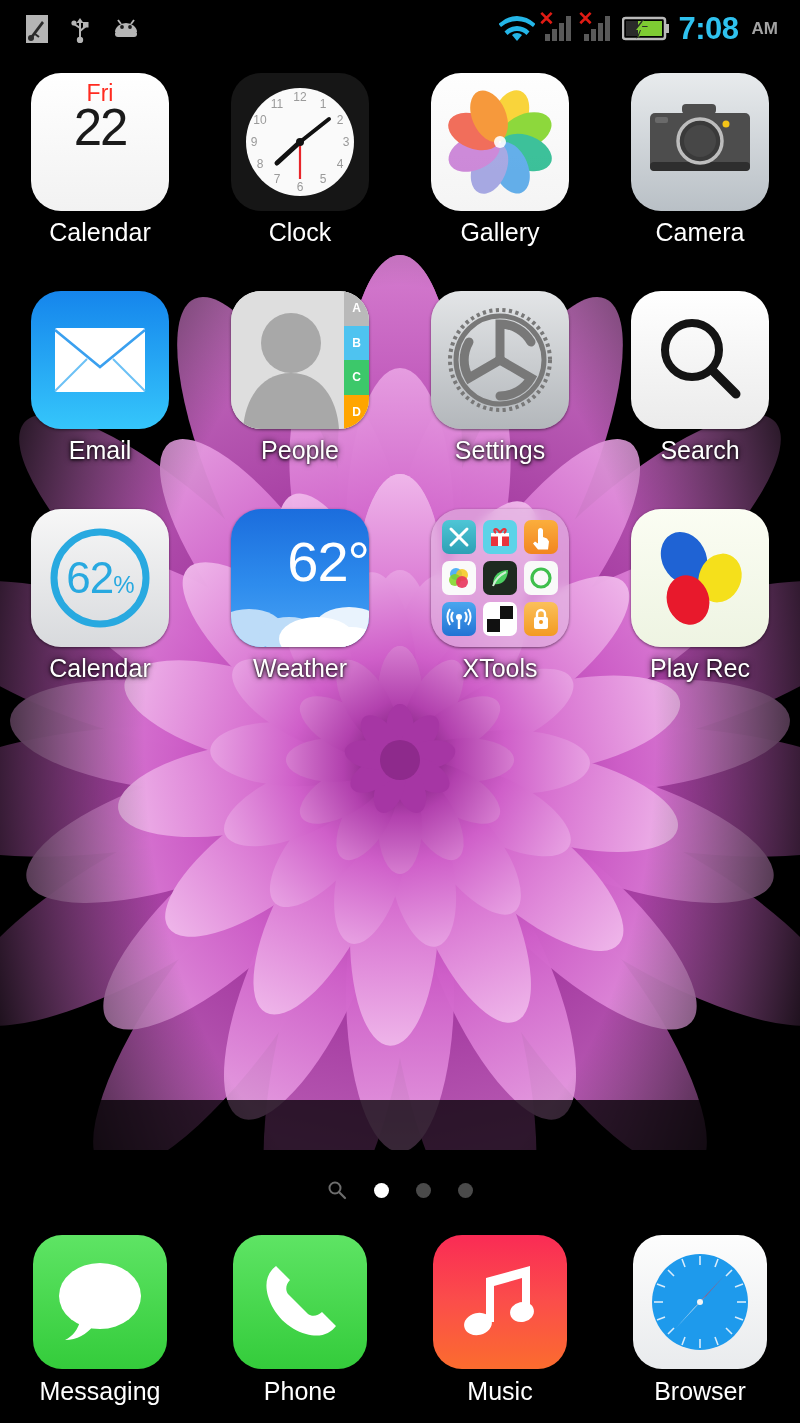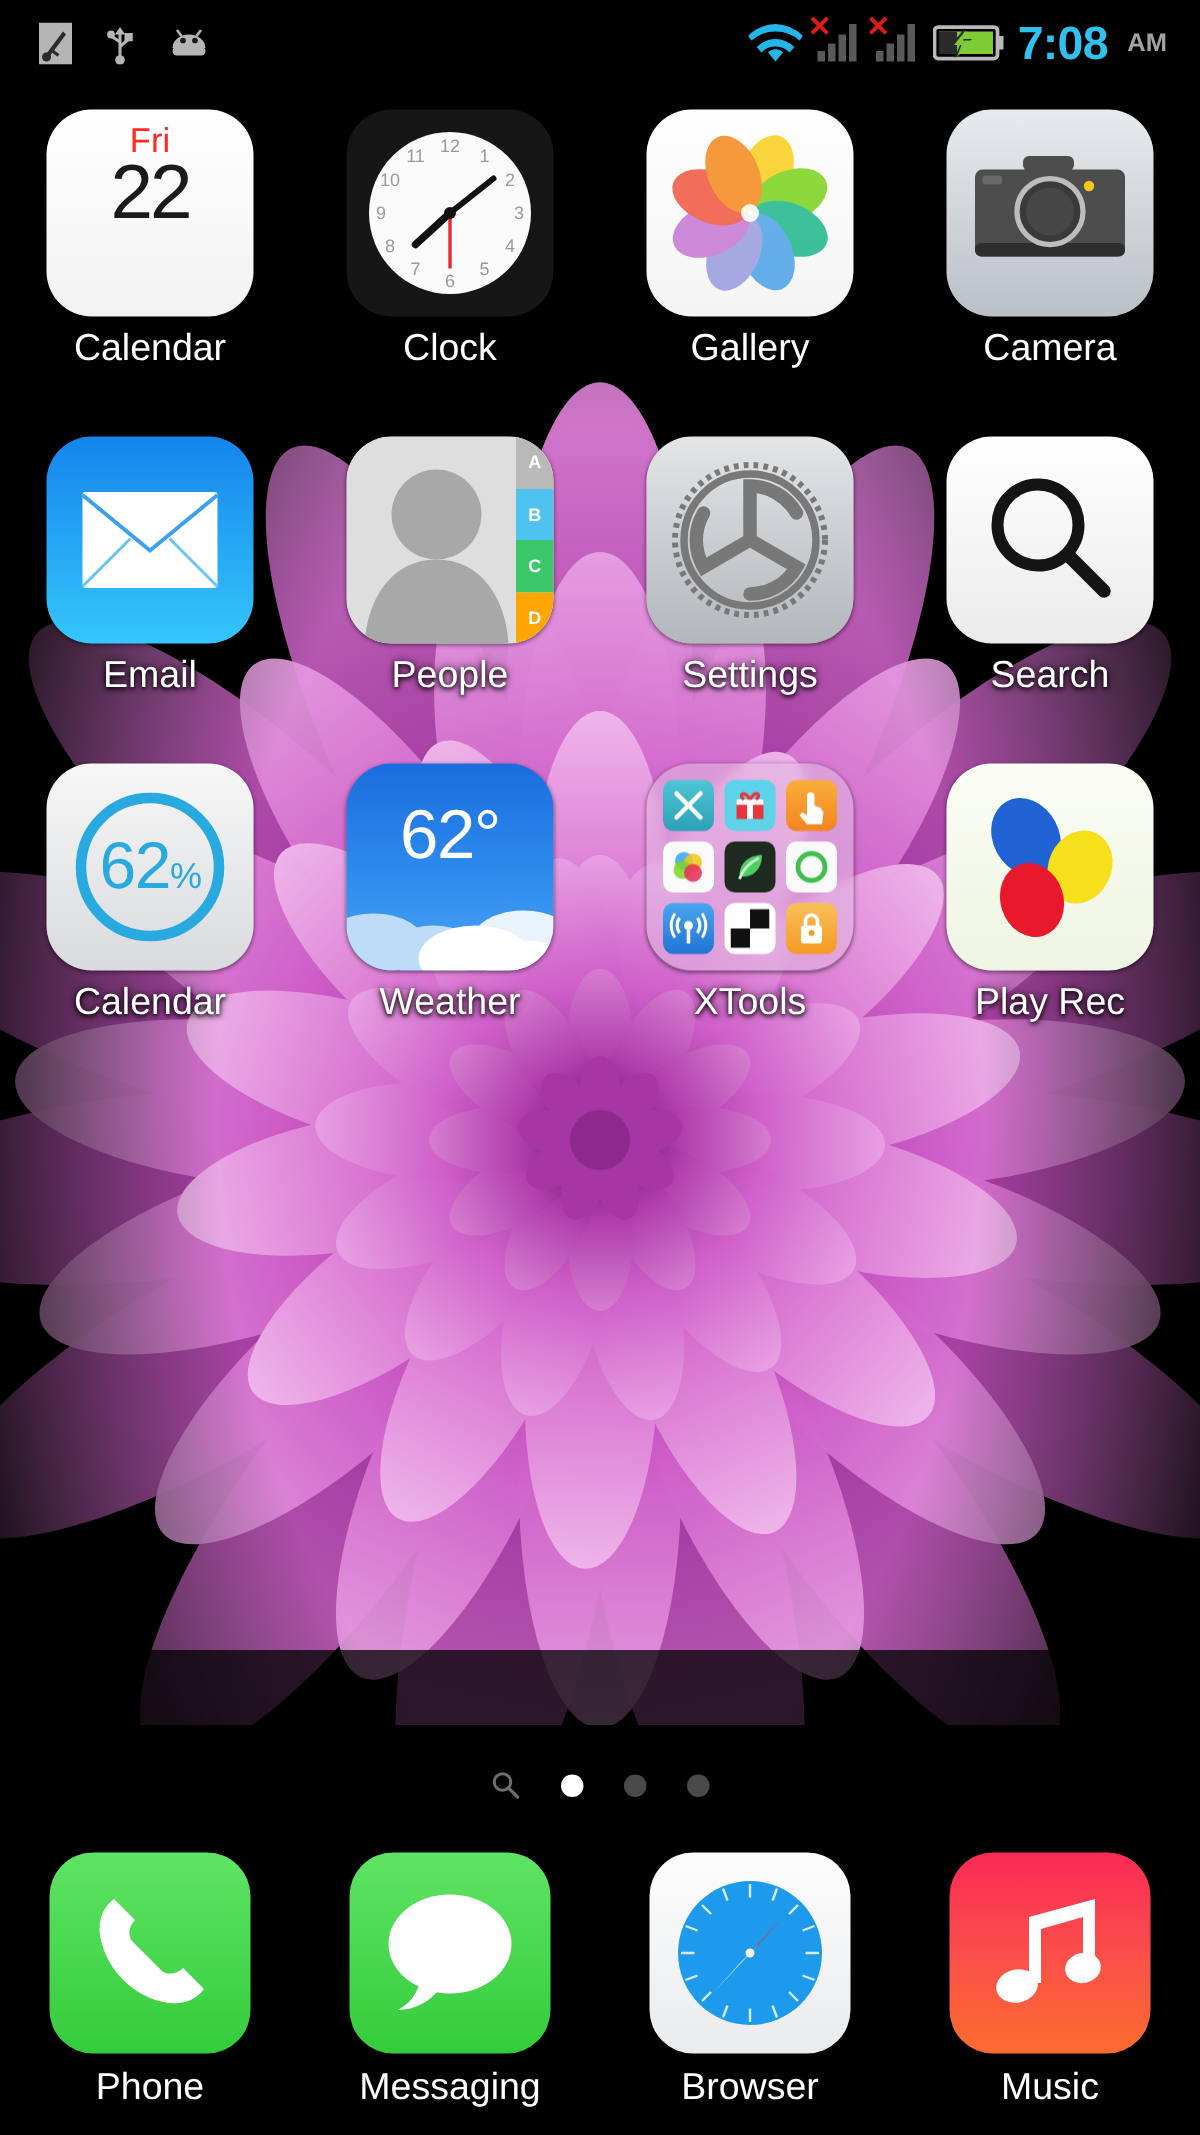--- a/index.html
+++ b/index.html
@@ -66,21 +66,21 @@
   
   .ic-search { background:linear-gradient(#ffffff,#ebebeb); display:flex; align-items:center; justify-content:center;}
 
   
   .ic-cleanmem { background:linear-gradient(#f7f7f7,#d8dadd); display:flex; align-items:center; justify-content:center;}
   .cm-txt { position:absolute; width:167px; text-align:center; color:#28a9e0; font-size:44px; font-weight:300; letter-spacing:-1px; }
   .cm-pct { font-size:24px; }
 
   
   .ic-weather { background:linear-gradient(#1b6ddd 0%,#2e8ced 55%,#4aa3f4 100%); }
-  .wx-temp { position:absolute; width:138px; text-align:center; top:20px; color:#fff; font-size:46px; font-weight:300; letter-spacing:-1px;}
+  .wx-temp { position:absolute; width:138px; text-align:right; top:20px; color:#fff; font-size:56px; font-weight:300; letter-spacing:-1px;}
 
   
   .ic-folder { background:rgba(225,190,225,0.55); backdrop-filter:blur(4px); padding:11px; }
   .folder-grid { display:grid; grid-template-columns:repeat(3,1fr); grid-template-rows:repeat(3,1fr); gap:7px; width:100%; height:100%; }
   .mini { border-radius:7px; position:relative; overflow:hidden; display:flex; align-items:center; justify-content:center; font-size:16px; color:#fff; font-weight:bold;}
 
   
   .ic-playrec { background:linear-gradient(#fbfdf3,#eef4e2); display:flex; align-items:center; justify-content:center;}
 
   
@@ -594,36 +594,47 @@
   </svg>
   <div class="pdot active"></div>
   <div class="pdot"></div>
   <div class="pdot"></div>
 </div>
 
 <div id="dock">
   <div class="row">
 
     <div class="cell">
-      <div class="icon ic-phone">
-        <svg width="92" height="92" viewBox="0 0 92 92">
-          <path d="M22 10 C14 16 10 26 14 40 C19 58 34 73 52 78 C66 82 76 78 82 70 L68 56 C64 60 58 61 54 58 L34 38 C31 34 32 28 36 24 Z" fill="#ffffff"></path>
-        </svg>
-      </div>
-      <div class="label">Phone</div>
-    </div>
-
-    <div class="cell">
       <div class="icon ic-msg">
         <svg width="98" height="92" viewBox="0 0 98 92">
           <ellipse cx="49" cy="40" rx="41" ry="33" fill="#ffffff"></ellipse>
           <path d="M30 62 C27 74 22 80 14 84 C26 84 36 78 42 70 Z" fill="#ffffff"></path>
         </svg>
       </div>
       <div class="label">Messaging</div>
+    </div>
+
+    <div class="cell">
+      <div class="icon ic-phone">
+        <svg width="92" height="92" viewBox="0 0 92 92">
+          <path d="M22 10 C14 16 10 26 14 40 C19 58 34 73 52 78 C66 82 76 78 82 70 L68 56 C64 60 58 61 54 58 L34 38 C31 34 32 28 36 24 Z" fill="#ffffff"></path>
+        </svg>
+      </div>
+      <div class="label">Phone</div>
+    </div>
+
+    <div class="cell">
+      <div class="icon ic-music">
+        <svg width="92" height="92" viewBox="0 0 92 92">
+          <path d="M32 66 L32 22 L76 10 L76 54 L68 54 L68 22 L40 30 L40 66 Z" fill="#ffffff"></path>
+          <ellipse cx="24" cy="68" rx="14" ry="11" fill="#ffffff" transform="rotate(-12 24 68)"></ellipse>
+          <ellipse cx="68" cy="56" rx="12" ry="10" fill="#ffffff" transform="rotate(-12 68 56)"></ellipse>
+        </svg>
+      </div>
+      <div class="label">Music</div>
     </div>
 
     <div class="cell">
       <div class="icon ic-browser">
         <svg width="112" height="112" viewBox="0 0 112 112">
           <circle cx="56" cy="56" r="48" fill="#1e9aec"></circle>
           <g stroke="#d9ecfb" stroke-width="1.6">
             <line x1="56" y1="10" x2="56" y2="19"></line>
               <line x1="56" y1="93" x2="56" y2="102"></line>
             <line x1="10" y1="56" x2="19" y2="56"></line>
@@ -643,25 +654,14 @@
           </g>
           <polygon points="56,56 80,30 62,50" fill="#e8262b"></polygon>
           <polygon points="56,56 80,30 50,62" fill="#f24a41"></polygon>
           <polygon points="56,56 32,82 50,62" fill="#ffffff"></polygon>
           <polygon points="56,56 32,82 62,50" fill="#e9e9e9"></polygon>
           <circle cx="56" cy="56" r="3" fill="#f5f5f5"></circle>
         </svg>
       </div>
       <div class="label">Browser</div>
     </div>
-
-    <div class="cell">
-      <div class="icon ic-music">
-        <svg width="92" height="92" viewBox="0 0 92 92">
-          <path d="M32 66 L32 22 L76 10 L76 54 L68 54 L68 22 L40 30 L40 66 Z" fill="#ffffff"></path>
-          <ellipse cx="24" cy="68" rx="14" ry="11" fill="#ffffff" transform="rotate(-12 24 68)"></ellipse>
-          <ellipse cx="68" cy="56" rx="12" ry="10" fill="#ffffff" transform="rotate(-12 68 56)"></ellipse>
-        </svg>
-      </div>
-      <div class="label">Music</div>
-    </div>
   </div>
 </div>
 
 </body></html>

